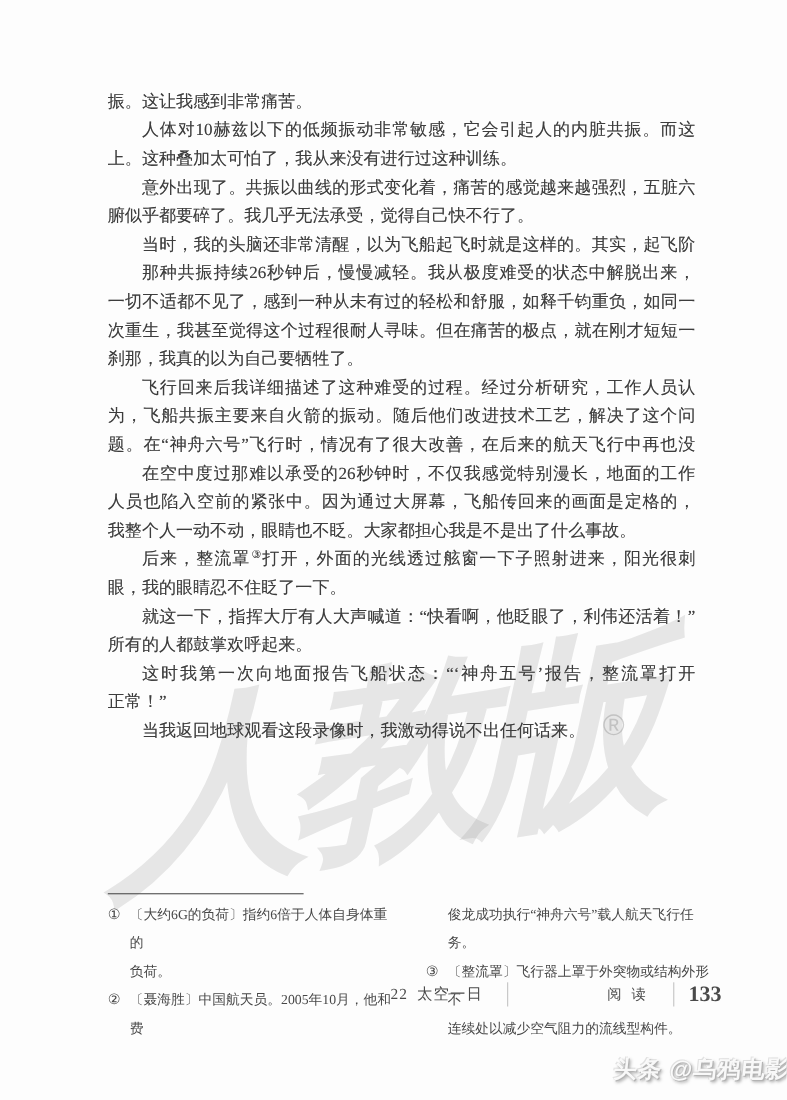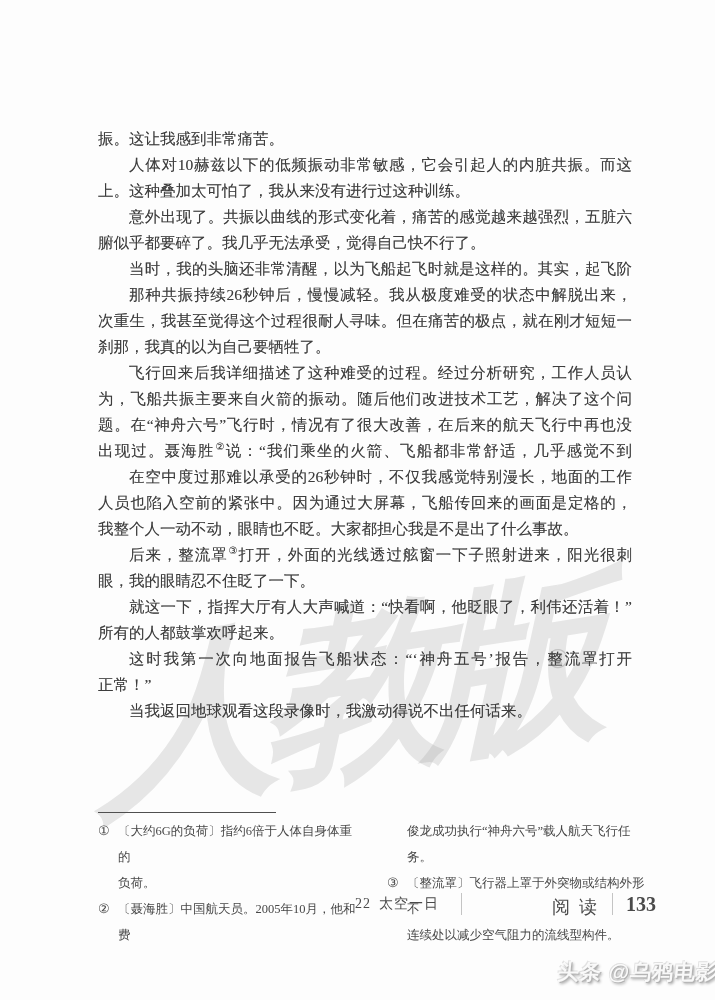--- a/index.html
+++ b/index.html
@@ -23,21 +23,20 @@
     position:absolute;left:548px;top:644px;
     font-size:27px;color:rgba(150,150,150,0.45);z-index:0;
     font-family:"Liberation Sans","DejaVu Sans",sans-serif;
   }
 
   
   .body-text{
     position:absolute;left:98px;top:80px;width:534px;z-index:2;
     font-size:15.5px;color:#3d3d3d;
     text-shadow:0 0 0.5px rgba(61,61,61,0.45);
-    margin-top:46px;
   }
   .line{height:26px;line-height:26px;white-space:nowrap;}
   .line.fill{text-align:justify;text-align-last:justify;white-space:normal;
              text-justify:inter-character;overflow:hidden;}
   .line.indent{text-indent:2em;}
   sup.fnref{font-size:10px;line-height:0;vertical-align:super;margin-left:1px;}
 
   
   .fn-divider{
     position:absolute;left:98px;top:812px;width:178px;height:1px;
@@ -53,21 +52,21 @@
   .fn-marker{position:absolute;left:0;top:0;font-size:13px;}
 
   
   .footer{position:absolute;left:0;top:892px;width:715px;height:30px;z-index:2;
     color:#4a4a4a;}
   .footer .lesson{position:absolute;left:355px;top:3px;font-size:14px;letter-spacing:1px;}
   .footer .lesson .num{margin-right:8px;}
   .footer .bar{position:absolute;width:1px;height:22px;top:1px;background:#c4c4c4;}
   .footer .bar1{left:461px;}
   .footer .bar2{left:612px;}
-  .footer .section{position:absolute;left:552px;top:3px;font-size:18px;letter-spacing:9px;}
+  .footer .section{position:absolute;left:552px;top:3px;font-size:13px;letter-spacing:9px;}
   .footer .pagenum{position:absolute;left:626px;top:1px;font-size:20px;font-weight:600;}
 
   
   .wm-credit{
     position:absolute;left:558px;top:958px;z-index:3;
     font-family:"Liberation Sans","DejaVu Sans",sans-serif;
     font-size:21px;font-weight:bold;letter-spacing:1px;white-space:nowrap;
     color:rgba(252,252,252,0.95);
     text-shadow:1px 1px 0 #b3b3b3, 2px 2px 3px #9a9a9a, -1px -1px 0 #e2e2e2;
     transform:skewX(-6deg);
@@ -82,26 +81,26 @@
   <div class="wm-reg">®</div>
 
   <div class="body-text">
       <div class="line">振。这让我感到非常痛苦。</div>
       <div class="line fill indent">人体对10赫兹以下的低频振动非常敏感，它会引起人的内脏共振。而这</div>
       <div class="line">上。这种叠加太可怕了，我从来没有进行过这种训练。</div>
       <div class="line fill indent">意外出现了。共振以曲线的形式变化着，痛苦的感觉越来越强烈，五脏六</div>
       <div class="line">腑似乎都要碎了。我几乎无法承受，觉得自己快不行了。</div>
       <div class="line fill indent">当时，我的头脑还非常清醒，以为飞船起飞时就是这样的。其实，起飞阶</div>
       <div class="line fill indent">那种共振持续26秒钟后，慢慢减轻。我从极度难受的状态中解脱出来，</div>
+      <div class="line fill">一切不适都不见了，感到一种从未有过的轻松和舒服，如释千钧重负，如同一</div>
       <div class="line fill">次重生，我甚至觉得这个过程很耐人寻味。但在痛苦的极点，就在刚才短短一</div>
       <div class="line">刹那，我真的以为自己要牺牲了。</div>
       <div class="line fill indent">飞行回来后我详细描述了这种难受的过程。经过分析研究，工作人员认</div>
       <div class="line fill">为，飞船共振主要来自火箭的振动。随后他们改进技术工艺，解决了这个问</div>
       <div class="line fill">题。在“神舟六号”飞行时，情况有了很大改善，在后来的航天飞行中再也没</div>
-      <div class="line fill">出现过。聂海胜<sup class="fnref">②</sup>说：“我们乘坐的火箭、飞船都非常舒适，几乎感觉不到</div>
       <div class="line fill indent">在空中度过那难以承受的26秒钟时，不仅我感觉特别漫长，地面的工作</div>
       <div class="line fill">人员也陷入空前的紧张中。因为通过大屏幕，飞船传回来的画面是定格的，</div>
       <div class="line">我整个人一动不动，眼睛也不眨。大家都担心我是不是出了什么事故。</div>
       <div class="line fill indent">后来，整流罩<sup class="fnref">③</sup>打开，外面的光线透过舷窗一下子照射进来，阳光很刺</div>
       <div class="line">眼，我的眼睛忍不住眨了一下。</div>
       <div class="line fill indent">就这一下，指挥大厅有人大声喊道：“快看啊，他眨眼了，利伟还活着！”</div>
       <div class="line">所有的人都鼓掌欢呼起来。</div>
       <div class="line fill indent">这时我第一次向地面报告飞船状态：“‘神舟五号’报告，整流罩打开</div>
       <div class="line">正常！”</div>
       <div class="line indent">当我返回地球观看这段录像时，我激动得说不出任何话来。</div>

